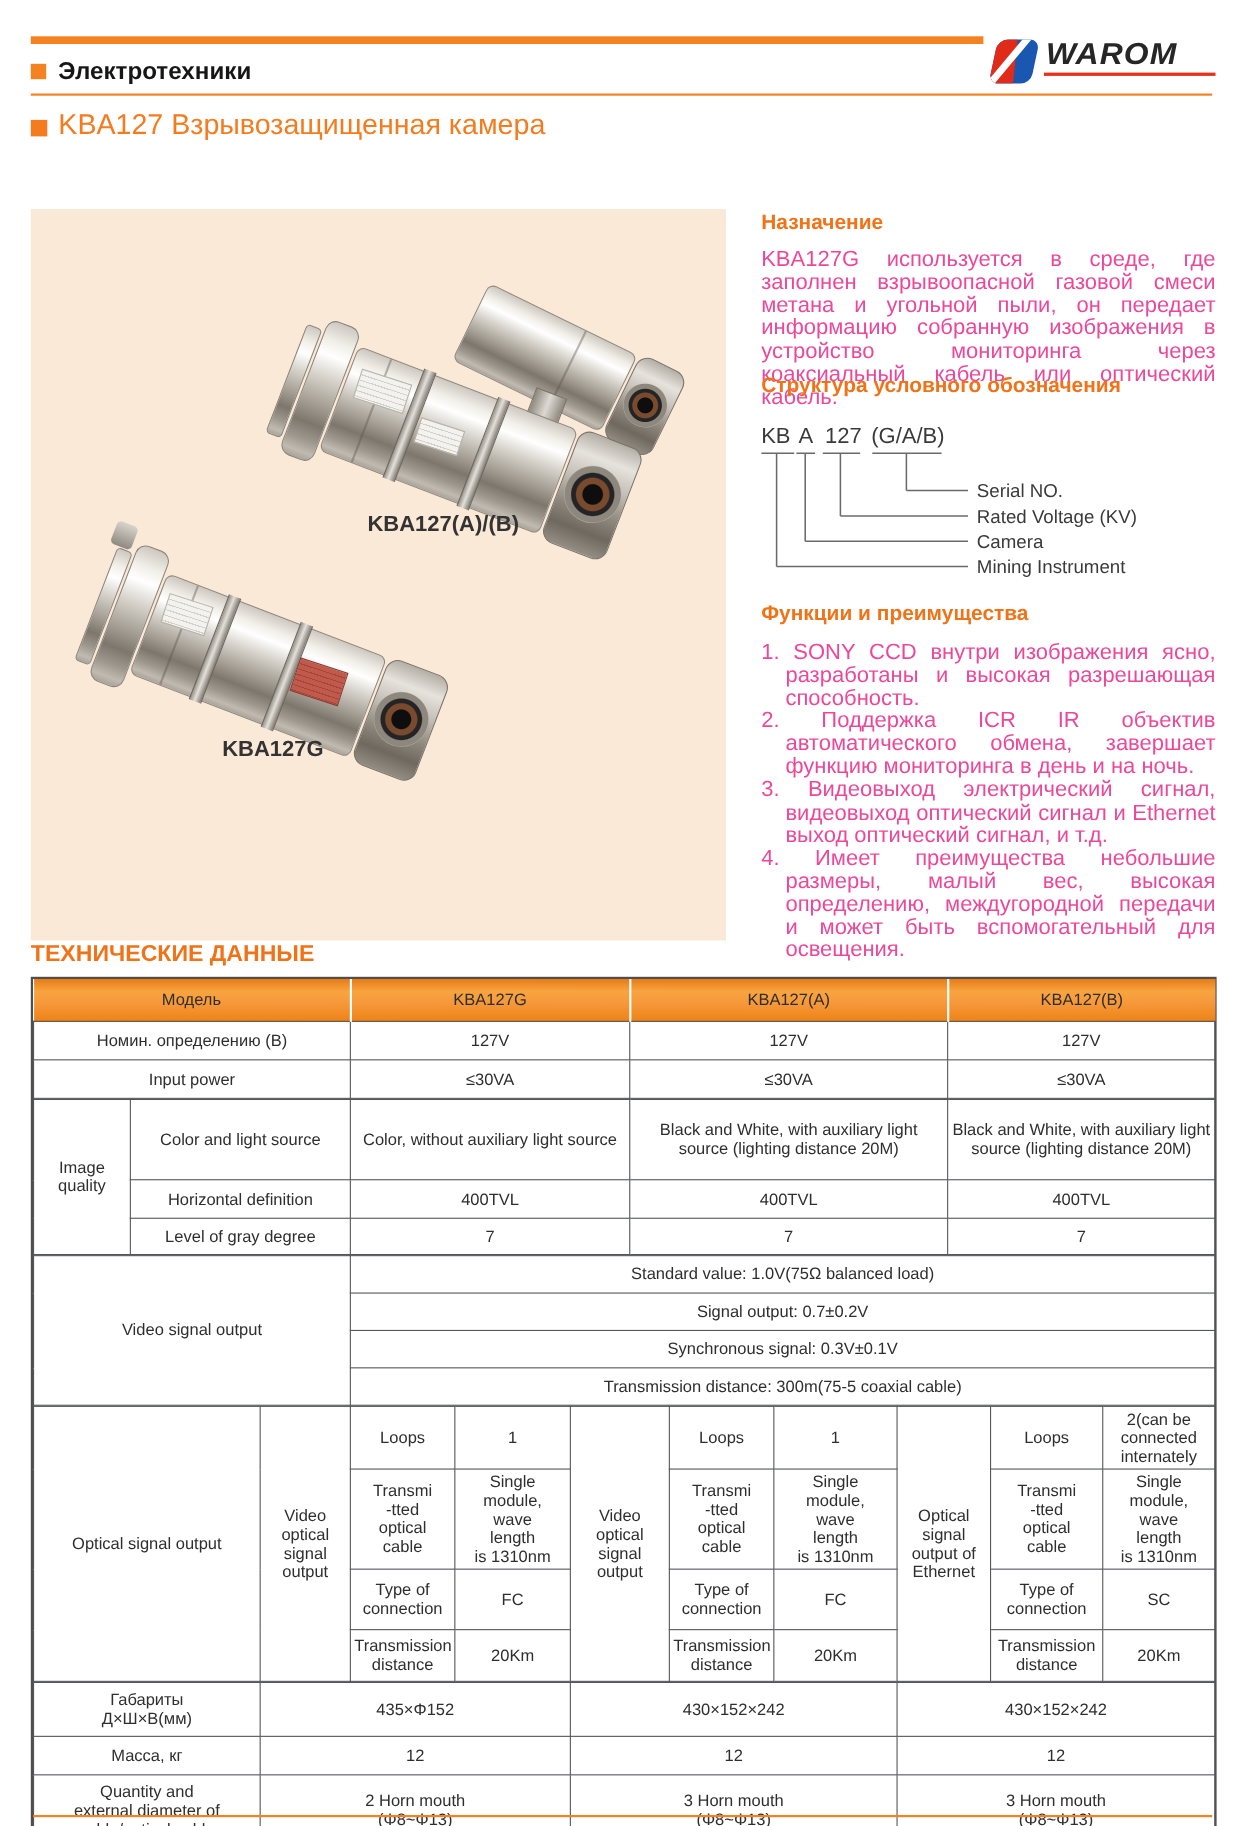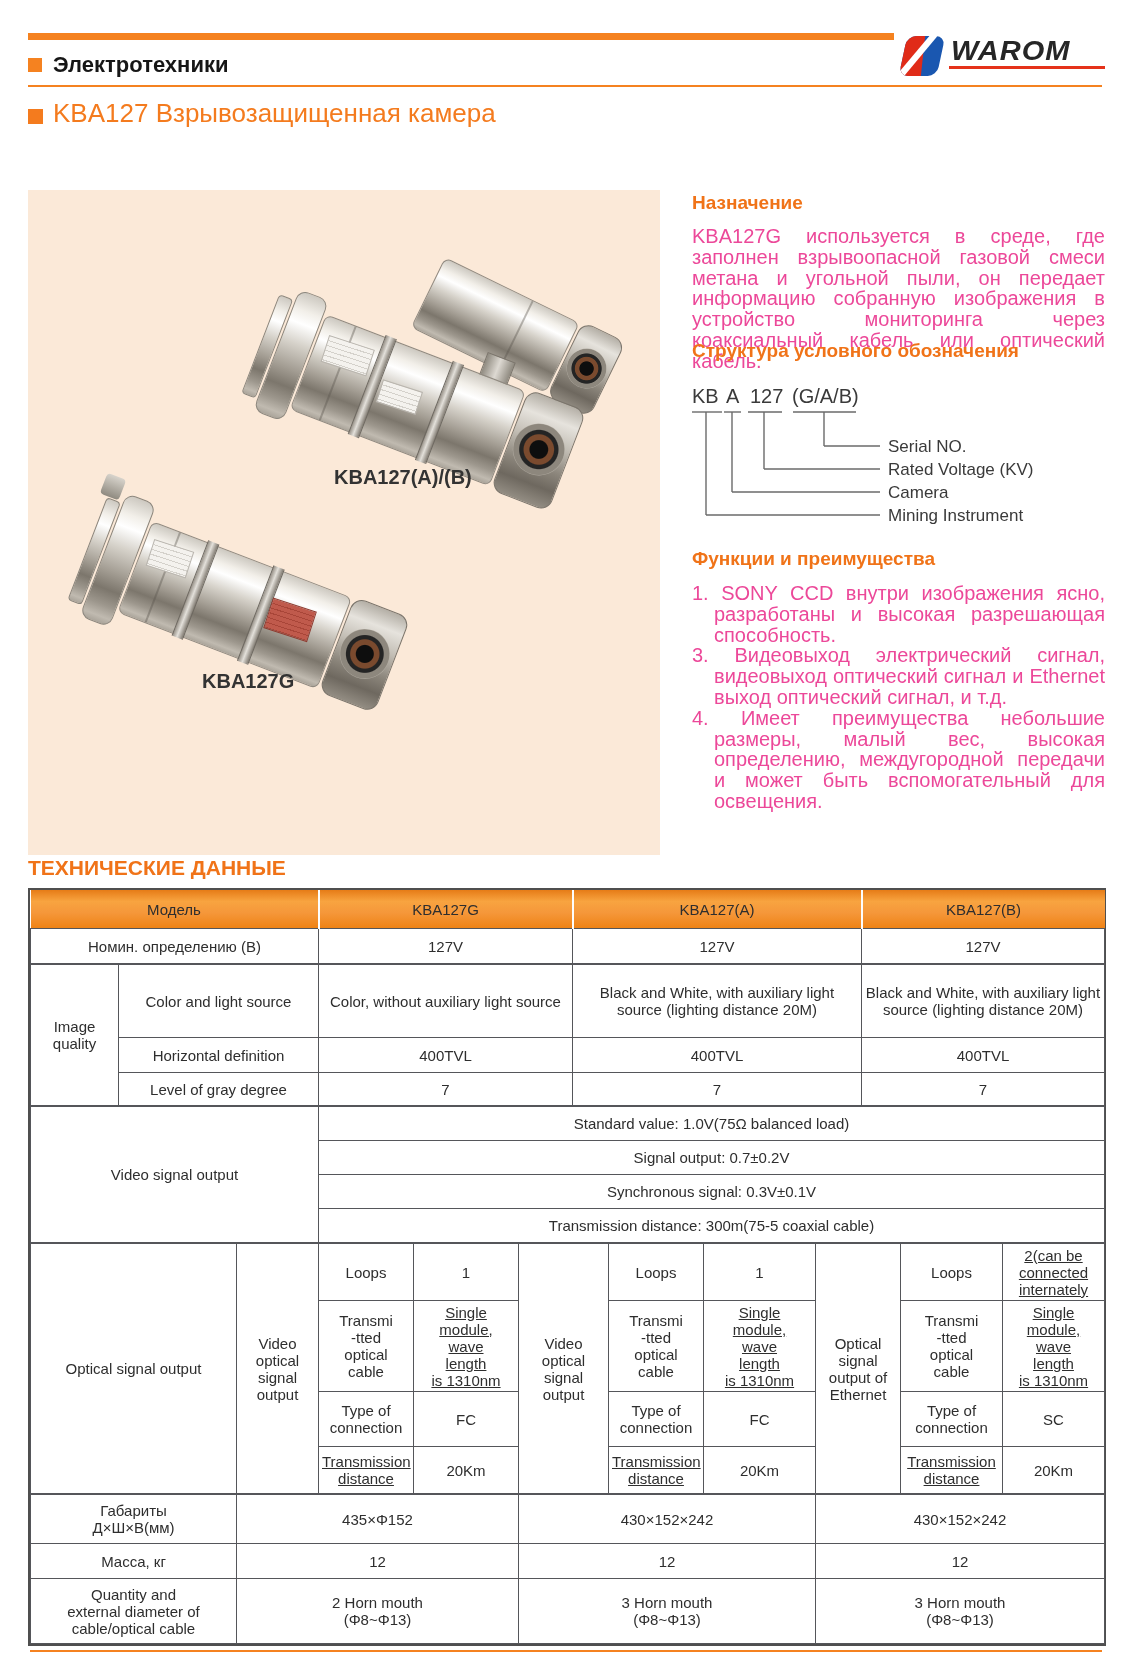--- a/index.html
+++ b/index.html
@@ -59,21 +59,21 @@
   .tech{position:absolute;left:28px;top:888px;width:1074px;border:2px solid #4f4f4f;}
   .tech table{width:100%;border-collapse:collapse;table-layout:fixed;}
   .tech table + table{border-top:1px solid #4f4f4f;}
   .tech td{border:1px solid #55565a;text-align:center;vertical-align:middle;
            font-size:15px;line-height:17px;color:#2e2e2e;padding:2px 3px;}
   .tsec{border-top:2px solid #4f4f4f;}
   .mh{background:linear-gradient(180deg,#e67c17 0,#f8a440 30%,#f5973a 60%,#ef8315 100%);
       color:#ffffff;font-size:16px;height:34px;border:none !important;}
   .mh + .mh{border-left:2px solid #fdfdfd !important;}
   .pre{white-space:pre-line;}
-  .sm{font-size:12.5px;line-height:13.5px;text-decoration:underline;}
+  .sm{font-size:12.5px;line-height:13.5px;}
   .md{font-size:13.5px;line-height:15px;margin-left:44px;}
   .bottomline{position:absolute;left:30px;top:1650px;width:1072px;height:2px;background:#f58220;}
 </style>
 </head>
 <body>
 
 <div class="page">
 
   <div class="topbar"></div>
   <div class="logo">
@@ -164,20 +164,21 @@
         <line x1="14" y1="130" x2="188" y2="130"></line>
       <text class="lbl" x="196" y="67">Serial NO.</text>
       <text class="lbl" x="196" y="90">Rated Voltage (KV)</text>
       <text class="lbl" x="196" y="113">Camera</text>
       <text class="lbl" x="196" y="136">Mining Instrument</text>
     </svg>
 
     <div class="sec-h" style="left:0;top:358px;">Функции и преимущества</div>
     <div class="body-text" style="left:0;top:393px;">
       <div class="feat-item">1. SONY CCD внутри изображения ясно, разработаны и высокая разрешающая способность.</div>
+      <div class="feat-item">2. Поддержка ICR IR объектив автоматического обмена, завершает функцию мониторинга в день и на ночь.</div>
       <div class="feat-item">3. Видеовыход электрический сигнал, видеовыход оптический сигнал и Ethernet выход оптический сигнал, и т.д.</div>
       <div class="feat-item">4. Имеет преимущества небольшие размеры, малый вес, высокая определению, междугородной передачи и может быть вспомогательный для освещения.</div>
     </div>
   </div>
 
   <div class="tech-h">ТЕХНИЧЕСКИЕ ДАННЫЕ</div>
 
   <div class="tech">
 
     <table>
@@ -192,20 +193,26 @@
         <td class="mh">Модель</td>
         <td class="mh">KBA127G</td>
         <td class="mh">KBA127(A)</td>
         <td class="mh">KBA127(B)</td>
       </tr>
       <tr>
         <td style="height:30px">Номин. определению (В)</td>
         <td>127V</td>
         <td>127V</td>
         <td>127V</td>
+      </tr>
+      <tr>
+        <td style="height:30px">Input power</td>
+        <td>≤30VA</td>
+        <td>≤30VA</td>
+        <td>≤30VA</td>
       </tr>
     </tbody>
       </table>
 
     <table class="tsec">
       <colgroup>
           <col style="width:88px">
           <col style="width:200px">
           <col style="width:254px">
           <col style="width:289px">

